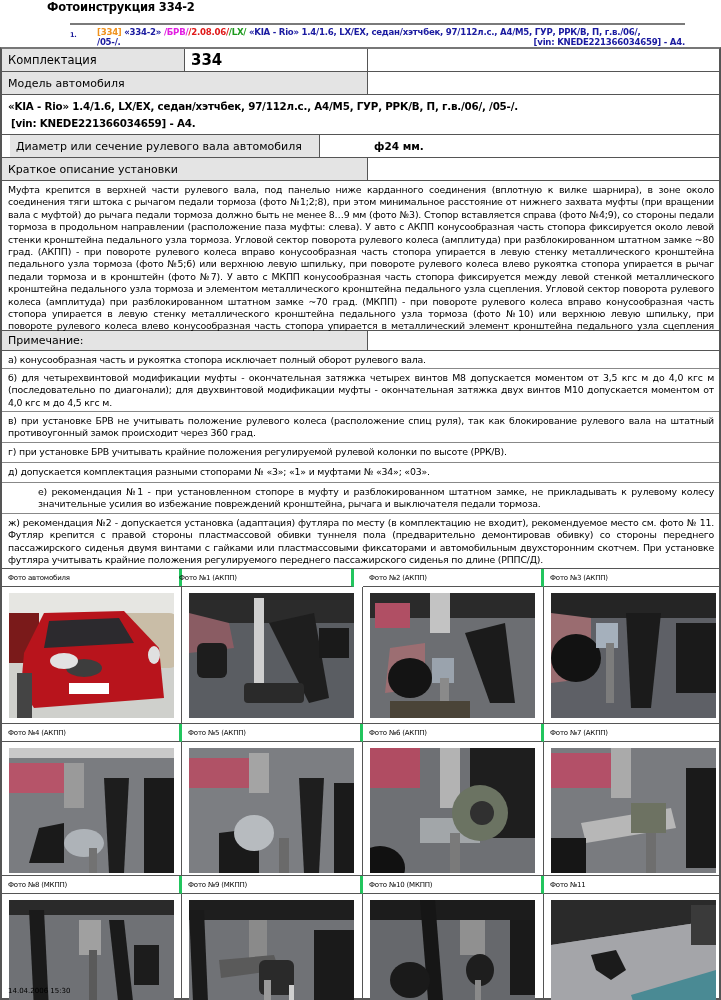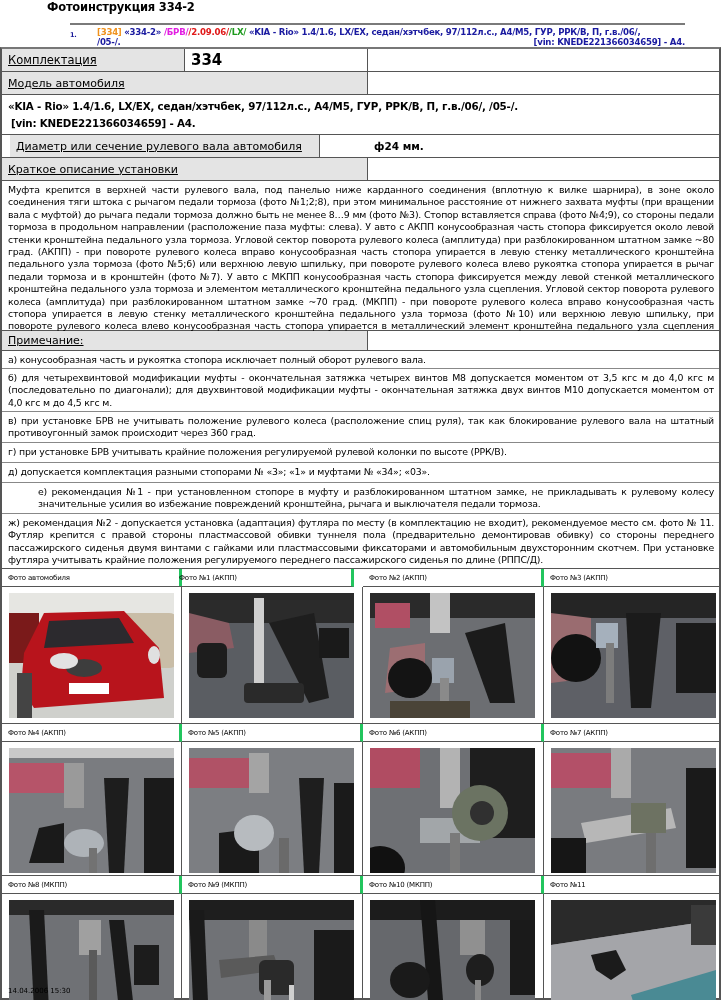--- a/index.html
+++ b/index.html
@@ -25,21 +25,21 @@
   .c-red { color: #e01919; }
   .c-green { color: #1d9a1d; }
 
   .frame {
     position: absolute; left: 0; top: 47px; width: 721px; height: 953px;
     border: 2px solid #555;
     border-top: 2px solid #777;
   }
   .row { position: absolute; left: 0; width: 717px; border-bottom: 1px solid #555; }
   .cell { position: absolute; top: 0; bottom: 0; border-right: 1px solid #555; padding: 0 6px; font-size: 11px; display: flex; align-items: center; }
-  .gray { background: #e4e4e4; text-decoration: underline; }
+  .gray { background: #e4e4e4; }
   .bold { font-weight: bold; }
 
   .para {
     font-size: 9.4px; line-height: 12.4px; text-align: justify; letter-spacing: -0.2px;
     padding: 3px 5px 0 6px;
   }
   .note-item { position: absolute; left: 0; width: 717px; border-bottom: 1px solid #888; font-size: 9.4px; line-height: 12.4px; text-align: justify; letter-spacing: -0.2px; padding: 3px 5px 0 6px; }
 
   .photo-cap { position: absolute; font-size: 7px; letter-spacing: -0.2px; padding-left: 6px; display: flex; align-items: center; border-right: 3px solid #22c55e; border-bottom: 1px solid #555; }
   .photo-cell { position: absolute; border-right: 1px solid #555; border-bottom: 1px solid #555; }
@@ -49,21 +49,21 @@
 </head>
 <body>
 
 <div class="doc-title">Фотоинструкция 334-2</div>
 
 <div class="head-line">
   <span class="num">1.</span>
   <div class="row1">
     <span class="c-orange">[334]</span>
     <span class="c-blue">«334-2»</span>
-    <span class="c-magenta">/БРВ/</span><span class="c-red">/2.09.06/</span><span class="c-green">/LX/</span>
+    <span class="c-magenta">/БРВ/</span><span class="c-red">/2.08.06/</span><span class="c-green">/LX/</span>
     <span class="c-blue">«KIA - Rio» 1.4/1.6, LX/EX, седан/хэтчбек, 97/112л.с., А4/М5, ГУР, РРК/В, П, г.в./06/,</span>
   </div>
   <div class="row2">/05-/.</div>
   <div class="row2r">[vin: KNEDE221366034659] - А4.</div>
 </div>
 
 <div class="frame">
 
   <div class="row" style="top:0; height:23px;">
     <div class="cell gray" style="left:0; width:183px; font-size:11.5px;">Комплектация</div>

